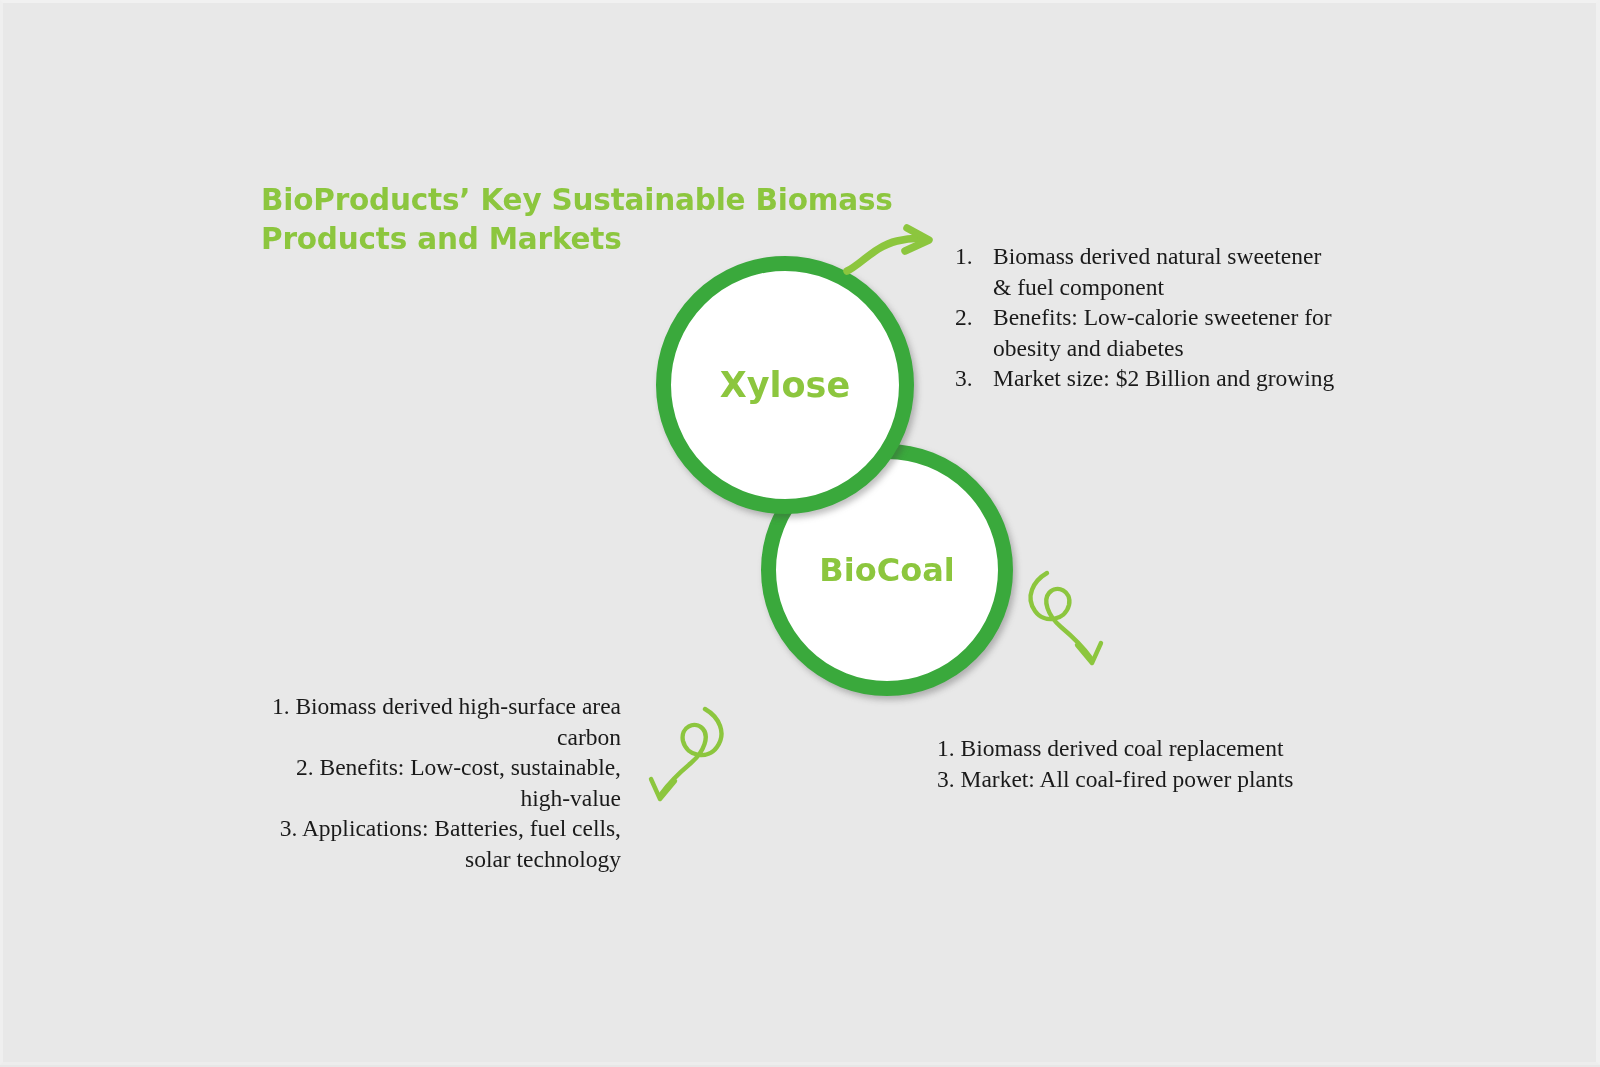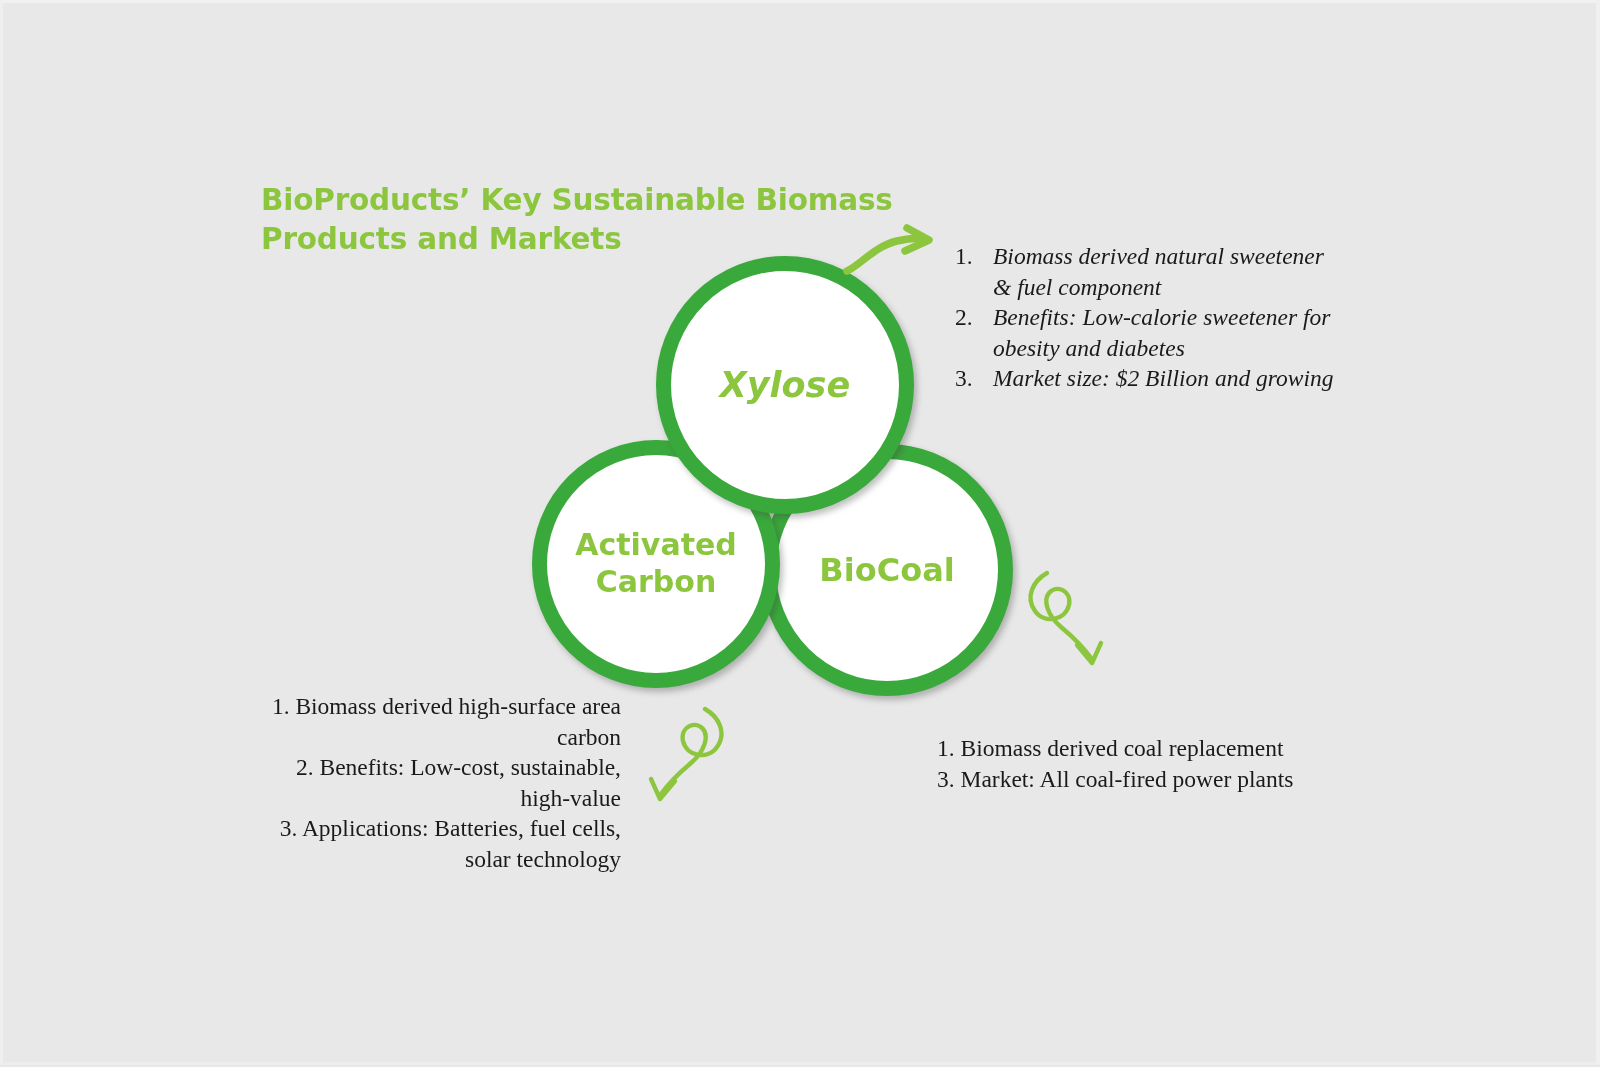--- a/index.html
+++ b/index.html
@@ -60,21 +60,20 @@
   .circle .label { pointer-events: none; }
 
   #circle-xylose {
     left: 653px;
     top: 253px;
     width: 258px;
     height: 258px;
     border: 15px solid #3aa93c;
     font-size: 35px;
     z-index: 5;
-    font-style: italic;
   }
   #circle-activated-carbon {
     left: 529px;
     top: 437px;
     width: 248px;
     height: 248px;
     border: 15px solid #3aa93c;
     font-size: 30px;
     line-height: 1.22;
     z-index: 4;
@@ -121,21 +120,21 @@
     line-height: 1.3;
   }
   #callout-xylose li {
     display: flex;
     align-items: flex-start;
   }
   #callout-xylose .num {
     flex: 0 0 38px;
     text-align: left;
   }
-  #callout-xylose .txt { flex: 1 1 auto; font-style: italic; }
+  #callout-xylose .txt { flex: 1 1 auto; }
 
   
   #callout-activated-carbon {
     left: 258px;
     top: 688px;
     width: 360px;
     font-size: 23.5px;
     line-height: 1.3;
     text-align: right;
   }
@@ -153,24 +152,20 @@
 
 <div id="stage">
 
   <div id="title">BioProducts’ Key Sustainable Biomass
 Products and Markets</div>
 
   <div class="circle" id="circle-biocoal">
     <span class="label">BioCoal</span>
   </div>
 
-  <div class="circle" id="circle-activated-carbon">
-    <span class="label">Activated
-Carbon</span>
-  </div>
 
   <div class="circle" id="circle-xylose">
     <span class="label">Xylose</span>
   </div>
 
   <svg class="arrow-svg" id="arrow-top" width="100" height="60" viewBox="0 0 100 60">
     <path d="M6,46 C18,41 34,21 56,16 C66,13.6 74,13 82,13.5" fill="none" stroke="#8cc63e" stroke-width="7.5" stroke-linecap="round"></path>
     <path d="M66,3 L88,15 L64,26" fill="none" stroke="#8cc63e" stroke-width="7.5" stroke-linecap="round" stroke-linejoin="round"></path>
   </svg>
 

